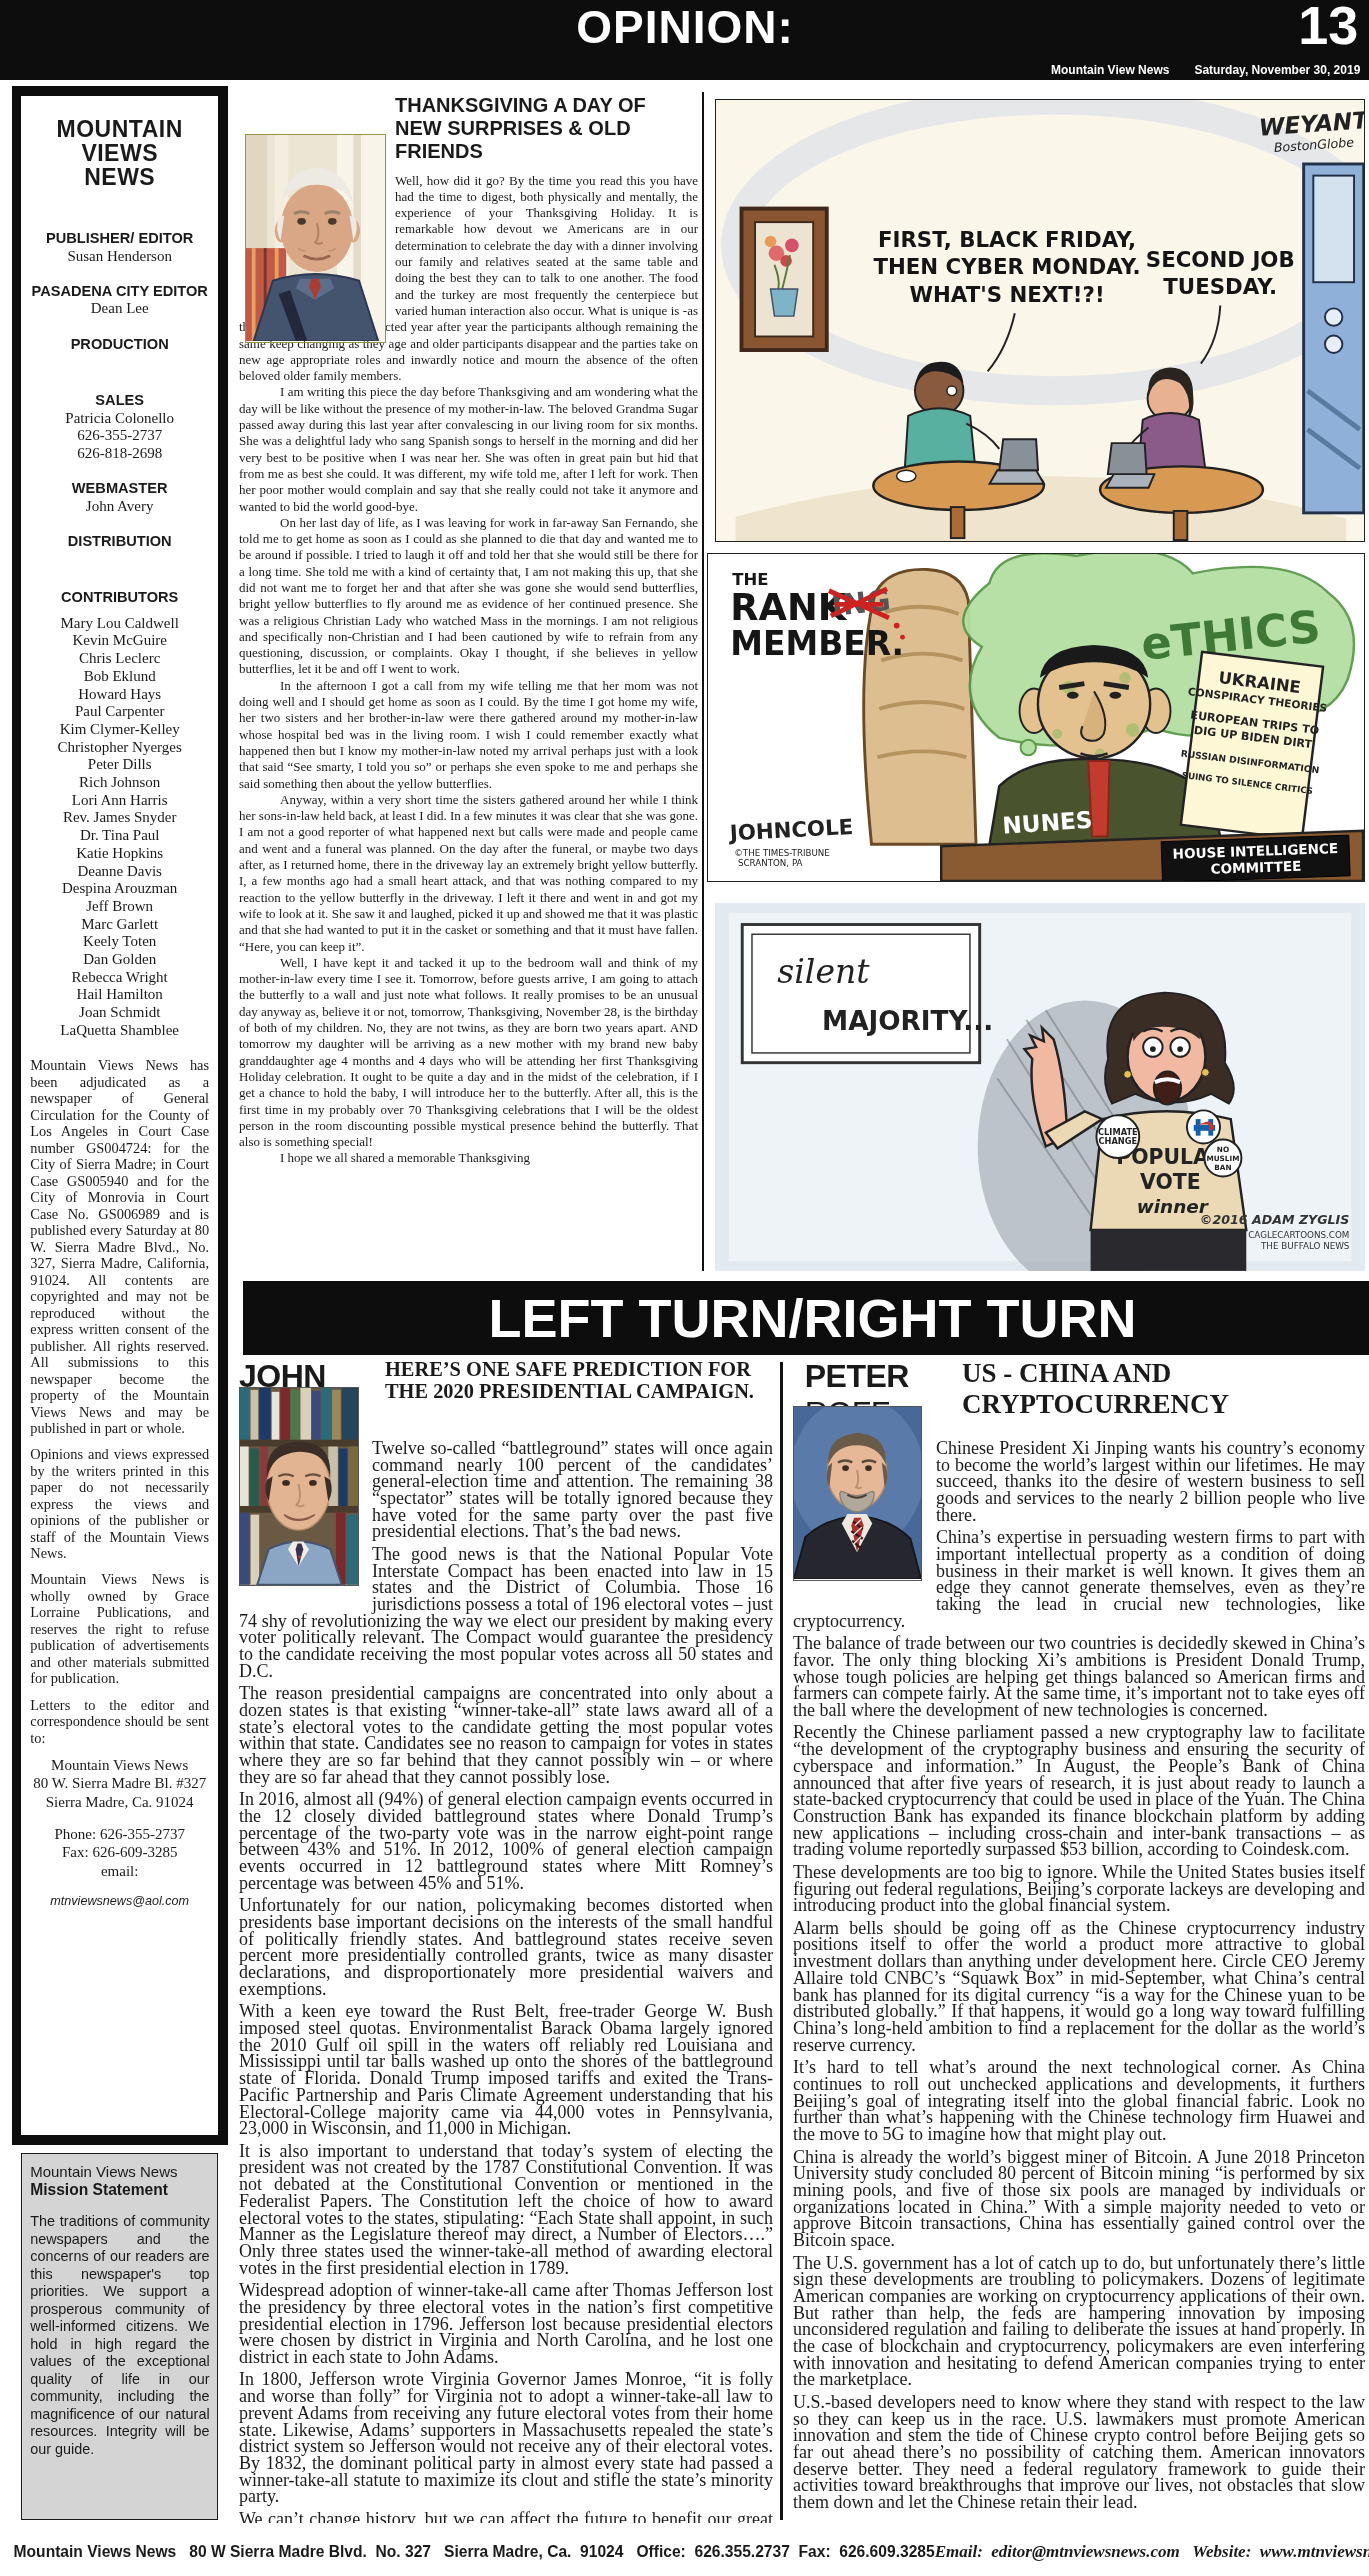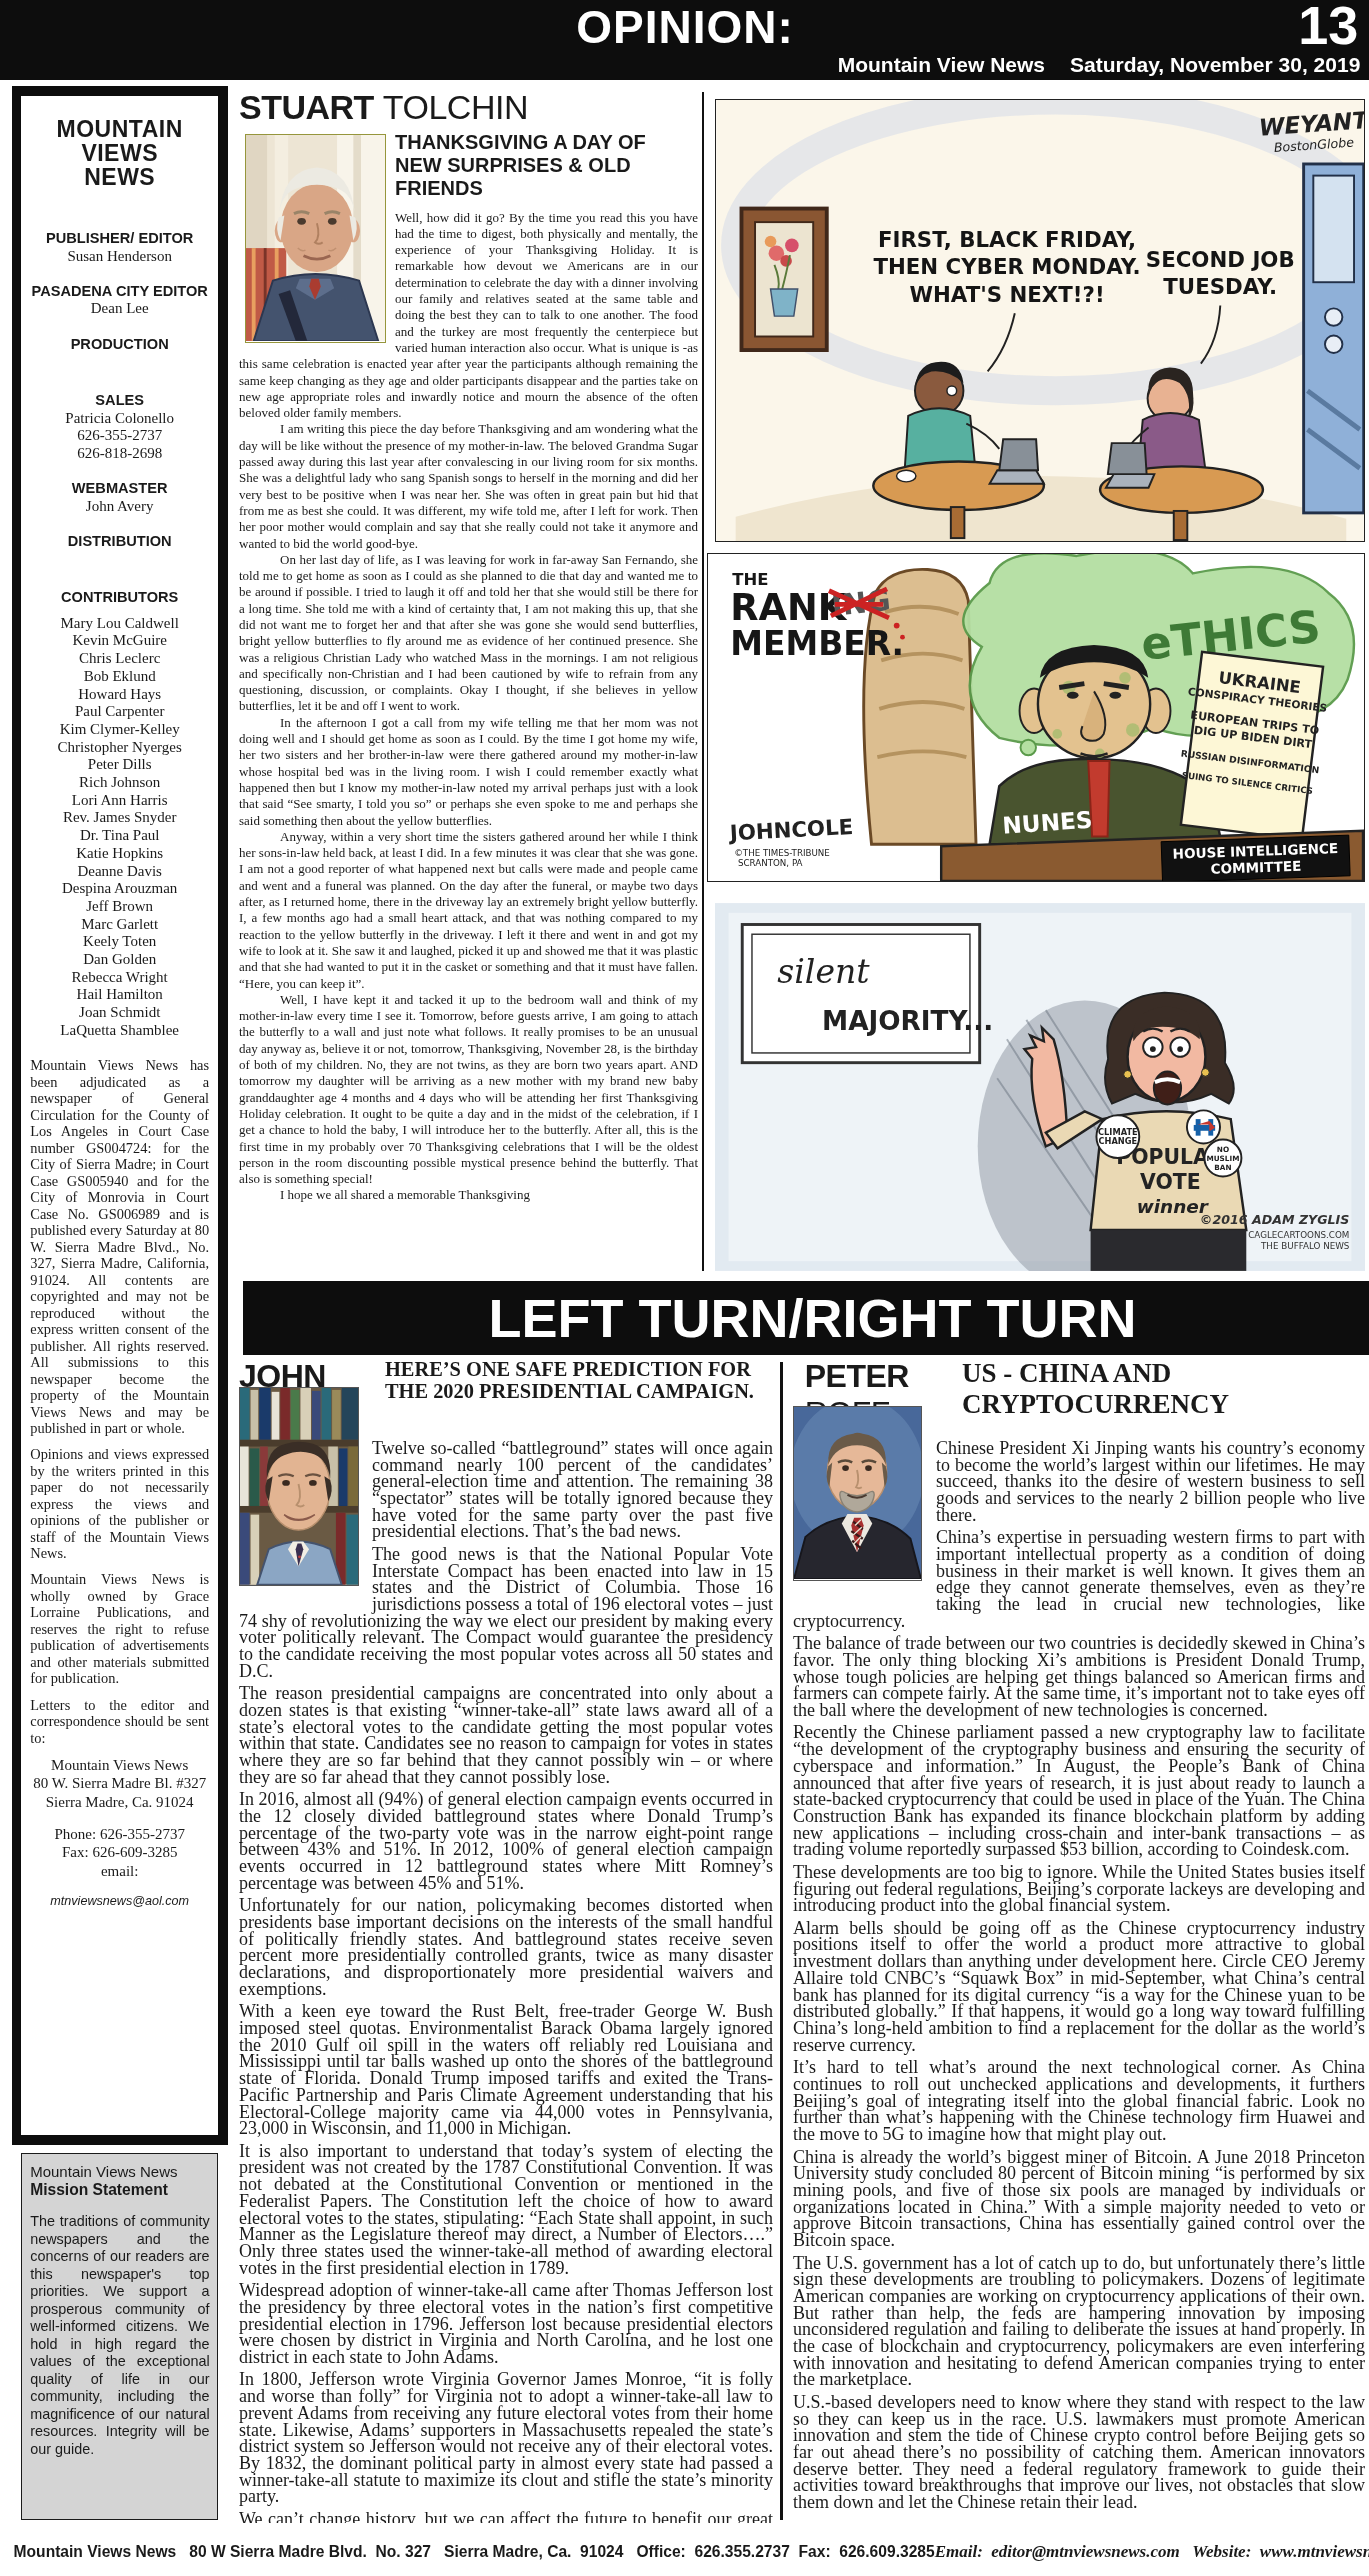--- a/index.html
+++ b/index.html
@@ -5,21 +5,21 @@
   html,body{margin:0;padding:0;background:#9a9a9a;}
   .page{position:relative;width:1370px;height:2576px;background:#ffffff;overflow:hidden;
         font-family:"Liberation Serif",serif;color:#1a1a1a;}
   
   .topbar{position:absolute;left:0;top:0;width:1370px;height:80px;background:#0d0d0d;color:#fff;}
   .opinion-title{position:absolute;left:0;right:0;top:0;text-align:center;
        font-family:"Liberation Sans",sans-serif;font-weight:900;font-size:46px;letter-spacing:1px;}
   .page-number{position:absolute;right:11.7px;top:-5.8px;font-family:"Liberation Sans",sans-serif;
        font-weight:900;font-size:54px;}
   .dateline{position:absolute;right:9.7px;bottom:2.9px;font-family:"Liberation Sans",sans-serif;
-       font-weight:700;font-size:21px;white-space:pre;}
+       font-weight:700;font-size:12px;white-space:pre;}
   .dateline span{margin-left:25px;}
   
   .sidebar{position:absolute;left:11.7px;top:86px;width:216px;height:2059px;background:#0d0d0d;}
   .sidebar-inner{position:absolute;left:8.8px;top:8.8px;right:8.8px;bottom:8.8px;background:#fff;
        border:1.9px solid #0d0d0d;padding:11.7px 8.8px;box-sizing:border-box;text-align:center;overflow:hidden;}
   .mast-title{font-family:"Liberation Sans",sans-serif;font-weight:900;font-size:23px;line-height:24px;
        margin:9.7px 0 41px 0;letter-spacing:0.5px;}
   .role{margin-bottom:17.5px;}
   .role-t{font-family:"Liberation Sans",sans-serif;font-weight:700;font-size:14.6px;line-height:17.5px;}
   .role-n div{font-size:15px;line-height:17.7px;}
@@ -188,21 +188,20 @@
     </div>
   </div>
 
   <div class="mission">
     <div class="mission-t1">Mountain Views News</div>
     <div class="mission-t2">Mission Statement</div>
     <div class="mission-body">The traditions of community newspapers and the concerns of our readers are this newspaper's top priorities.  We support a prosperous community of well-informed citizens.  We hold in high regard the values of the exceptional quality of life in our community, including the magnificence of our natural resources.  Integrity will be our guide.</div>
   </div>
 
   <div class="tolchin">
-    <div class="byline"><span class="by-b">STUART</span> <span class="by-l">TOLCHIN</span></div>
     <div class="t-photo">
       <svg viewBox="0 0 145 215">
         <rect width="145" height="215" fill="#ede5d4"></rect>
         <rect x="0" width="22" height="215" fill="#e0d6c2"></rect>
         <rect x="30" width="14" height="215" fill="#f4eee0"></rect>
         <rect x="95" width="50" height="215" fill="#f8f4ea"></rect>
         <rect x="112" width="8" height="215" fill="#e4dcca"></rect>
         <rect x="0" y="118" width="42" height="97" fill="#c05a46"></rect>
         <line x1="8" y1="118" x2="8" y2="215" stroke="#e8a060" stroke-width="4"></line>
         <line x1="20" y1="118" x2="20" y2="215" stroke="#7a3428" stroke-width="3"></line>

